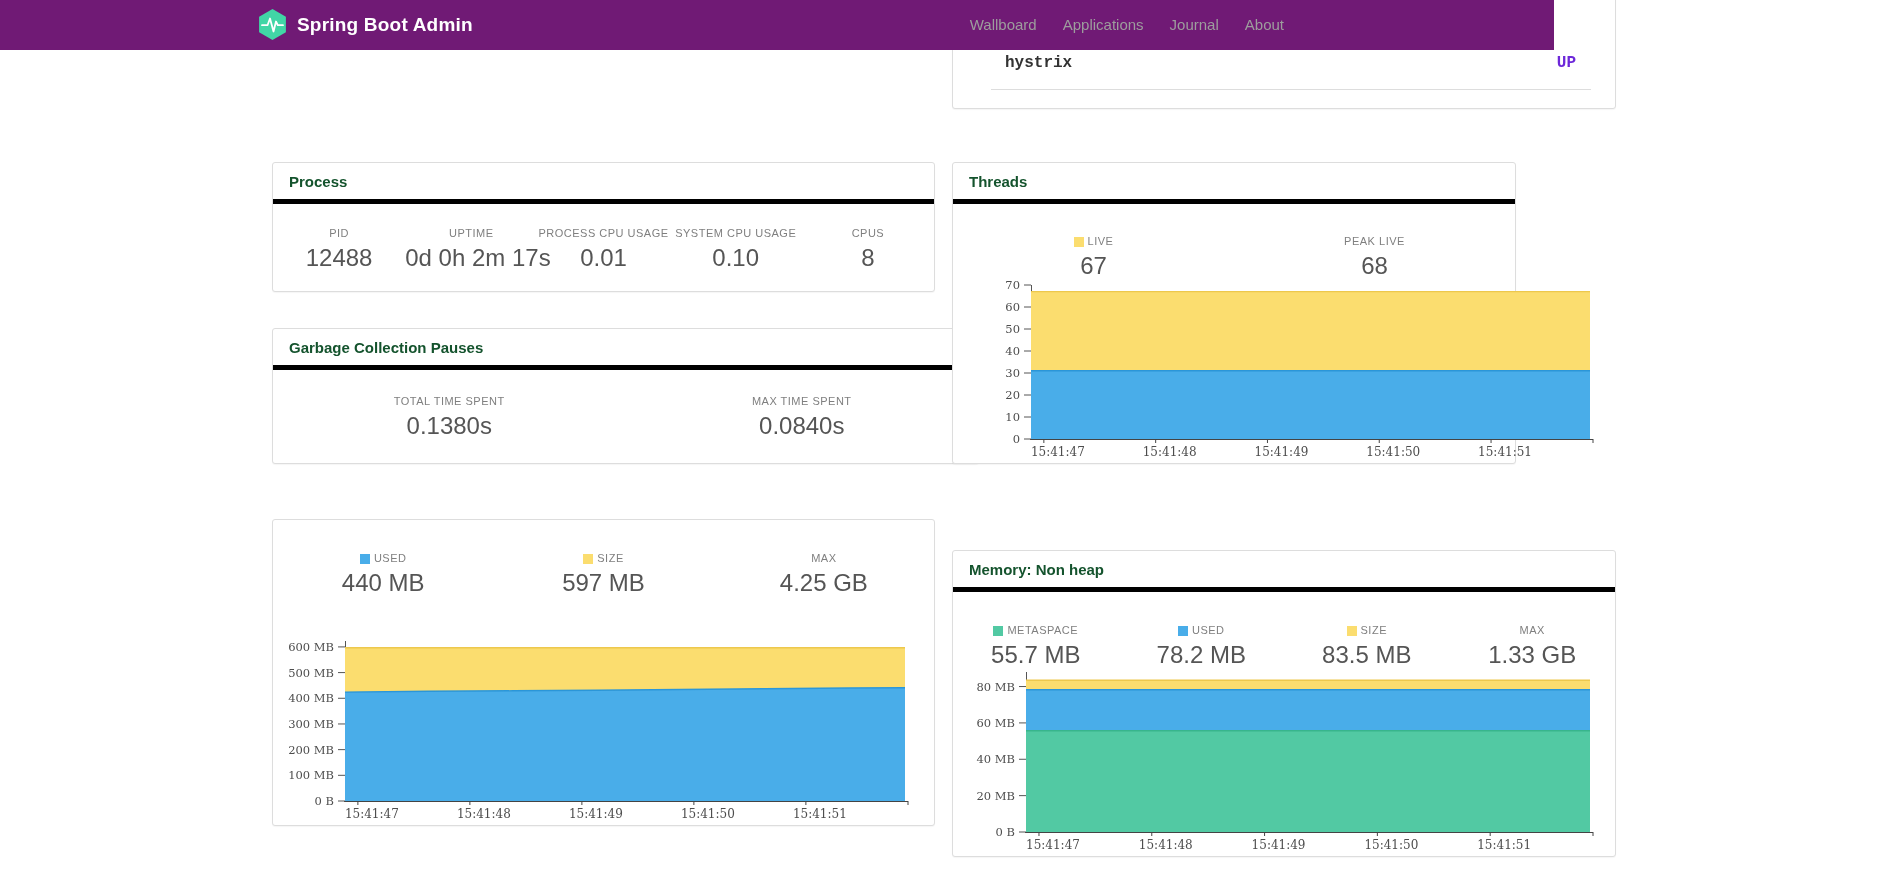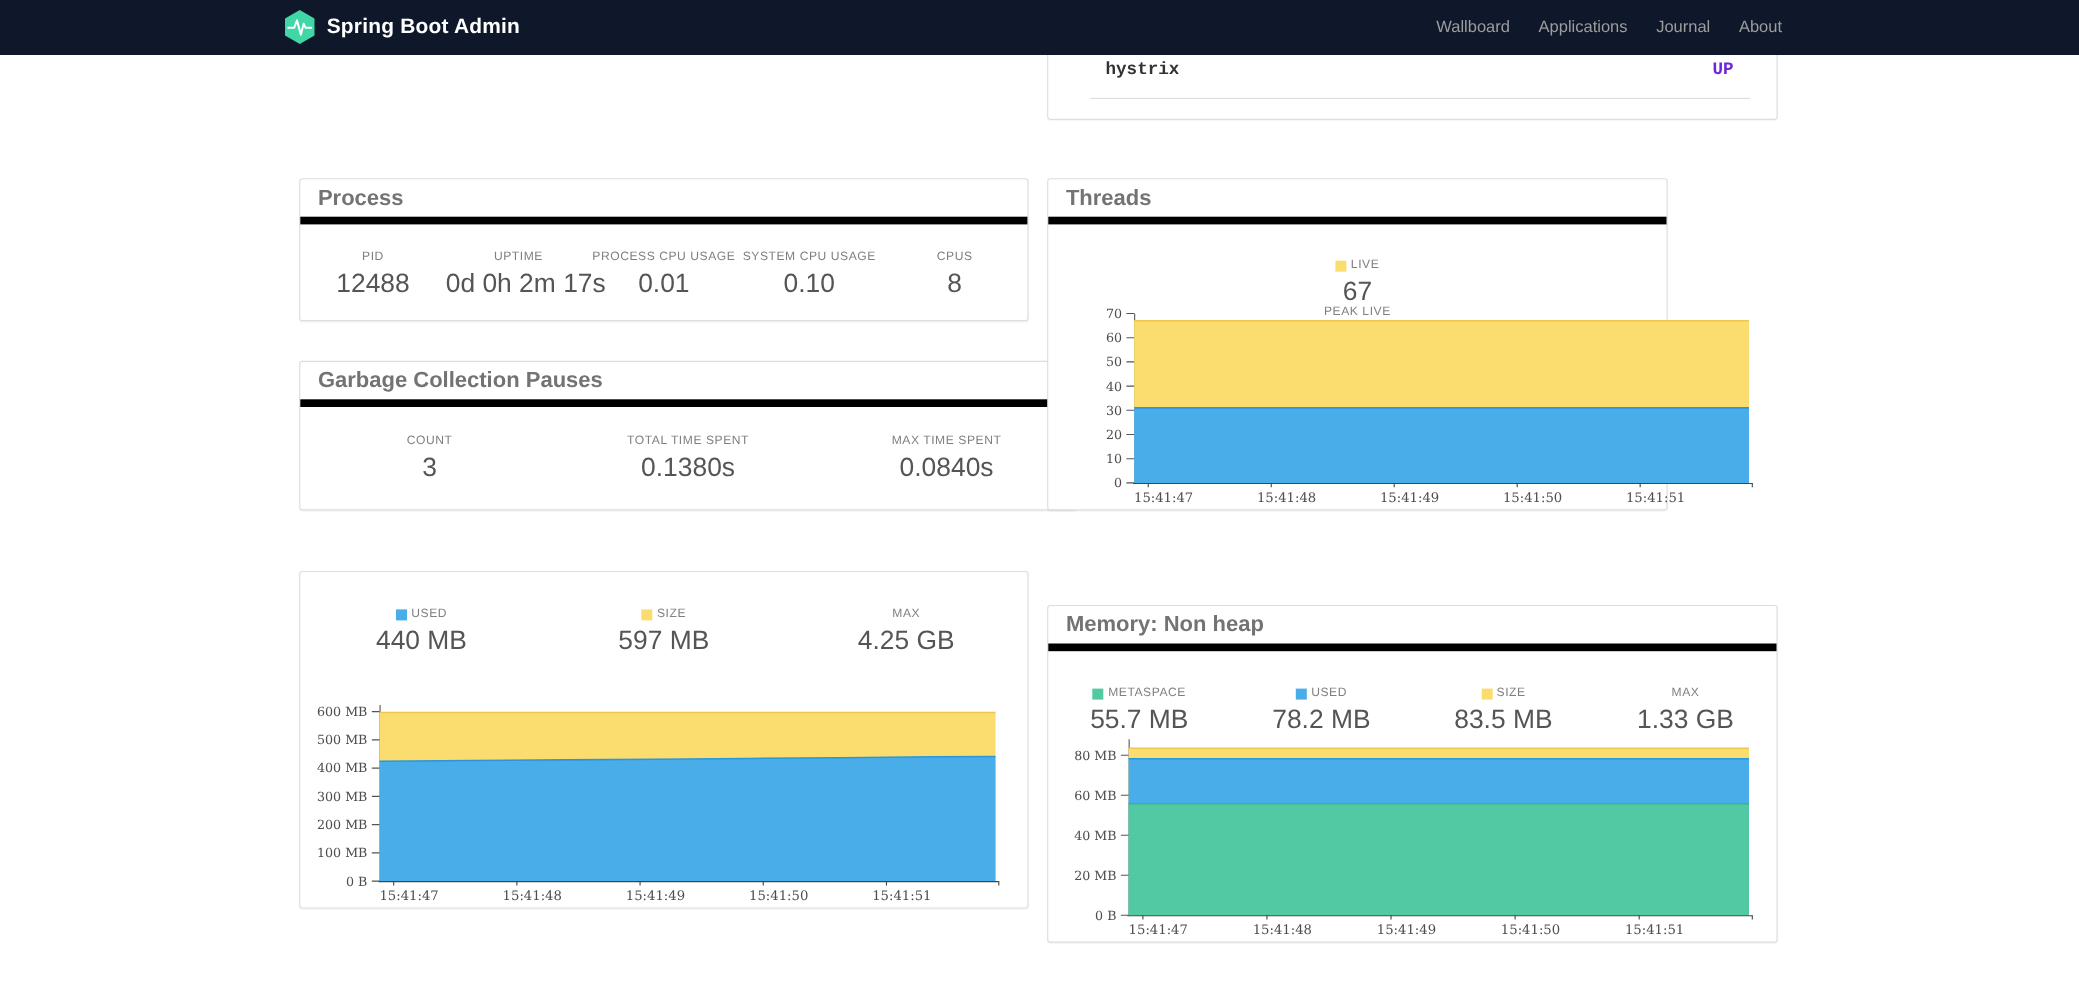--- a/index.html
+++ b/index.html
@@ -8,22 +8,22 @@
     width: 1890px; height: 892px;
     background: #ffffff;
     font-family: "Liberation Sans", sans-serif;
     overflow: hidden;
     position: relative;
   }
   .page { position: relative; width: 1890px; height: 892px; }
 
   
   .navbar {
-    position: absolute; left:0; top:0; width:1890px; height:50px;
-    background:#0f172a; z-index:50;
+    position: absolute; left:0; top:0; width:1554px; height:50px;
+    background:#701a75; z-index:50;
   }
   .nav-inner {
     position:absolute; left:257px; right:270px; top:0; height:50px;
     display:flex; align-items:center; justify-content:space-between;
   }
   .brand { display:flex; align-items:center; height:50px; text-decoration:none; cursor:pointer; }
   .brand-logo { width:31px; height:34px; margin-right:9px; display:block; }
   .brand-text { color:#ffffff; font-size:19px; font-weight:bold; letter-spacing:0.2px; white-space:nowrap; }
   .nav-links { list-style:none; margin:0; padding:0; display:flex; height:50px; align-items:center; }
   .nav-links li { display:block; }
@@ -33,40 +33,40 @@
   }
   .nav-links li:last-child a { padding-right:0; }
 
   
   .panel {
     position:absolute; background:#fff;
     border:1px solid #ddd; border-radius:3px;
     box-shadow:0 1px 1px rgba(0,0,0,0.04);
   }
   .panel-heading {
-    height:41px; border-bottom:7px solid #000000;
+    height:41px; border-bottom:5px solid #000000;
     display:flex; align-items:center; padding:0 16px;
-    font-size:20px; font-weight:bold; color:#737373;
+    font-size:15px; font-weight:bold; color:#14532d;
   }
   .stats-row { display:flex; }
   .stat-col { flex:1 1 0; text-align:center; min-width:0; }
   .stat-label {
     font-size:11px; color:#7f7f7f; letter-spacing:0.5px;
     line-height:13px; white-space:nowrap;
     display:flex; align-items:center; justify-content:center;
   }
   .swatch { display:inline-block; width:10px; height:10px; margin-right:4px; flex:none; }
   .stat-value { font-size:24px; color:#555; line-height:22px; margin-top:7px; white-space:nowrap; }
 
   #panel-process { left:272px; top:162px; width:663px; height:130px; }
   #panel-process .stats-row { padding-top:23px; }
   #panel-gc { left:272px; top:328px; width:707px; height:136px; }
   #panel-gc .stats-row { padding-top:25px; }
   #panel-threads { left:952px; top:162px; width:564px; height:302px; }
-  #panel-threads .stats-row { padding-top:31px;flex-direction:column; }
+  #panel-threads .stats-row { padding-top:31px; }
   #panel-heap { left:272px; top:519px; width:663px; height:307px; }
   #panel-heap .stats-row { padding-top:32px; }
   #panel-nonheap { left:952px; top:550px; width:664px; height:307px; }
   #panel-nonheap .stats-row { padding-top:32px; }
 
   .chart-svg { position:absolute; left:0; display:block; }
   #threads-chart { top:112px; }
   #heap-chart, #nonheap-chart { top:115px; }
 
   
@@ -154,26 +154,20 @@
             <span>CPUS</span>
           </div>
           <div class="stat-value">8</div>
         </div>
       </div>
   </div>
 
   <div class="panel" id="panel-gc">
     <div class="panel-heading">Garbage Collection Pauses</div>
     <div class="stats-row">
-        <div class="stat-col">
-          <div class="stat-label">
-            <span>COUNT</span>
-          </div>
-          <div class="stat-value">3</div>
-        </div>
         <div class="stat-col">
           <div class="stat-label">
             <span>TOTAL TIME SPENT</span>
           </div>
           <div class="stat-value">0.1380s</div>
         </div>
         <div class="stat-col">
           <div class="stat-label">
             <span>MAX TIME SPENT</span>
           </div>

